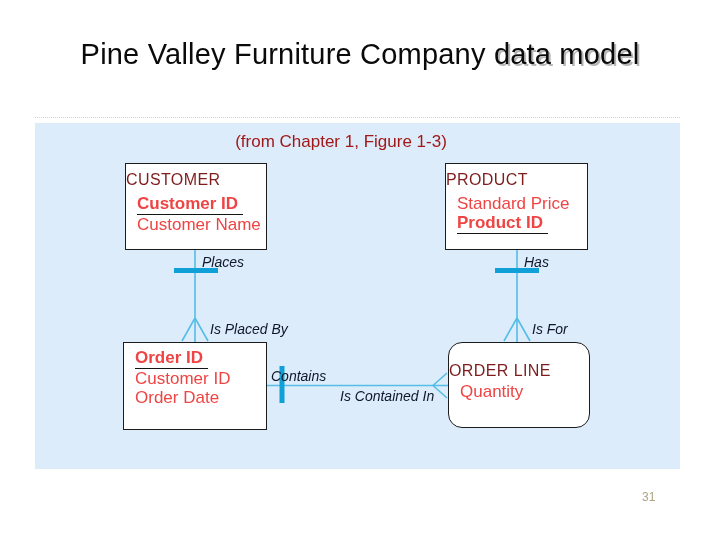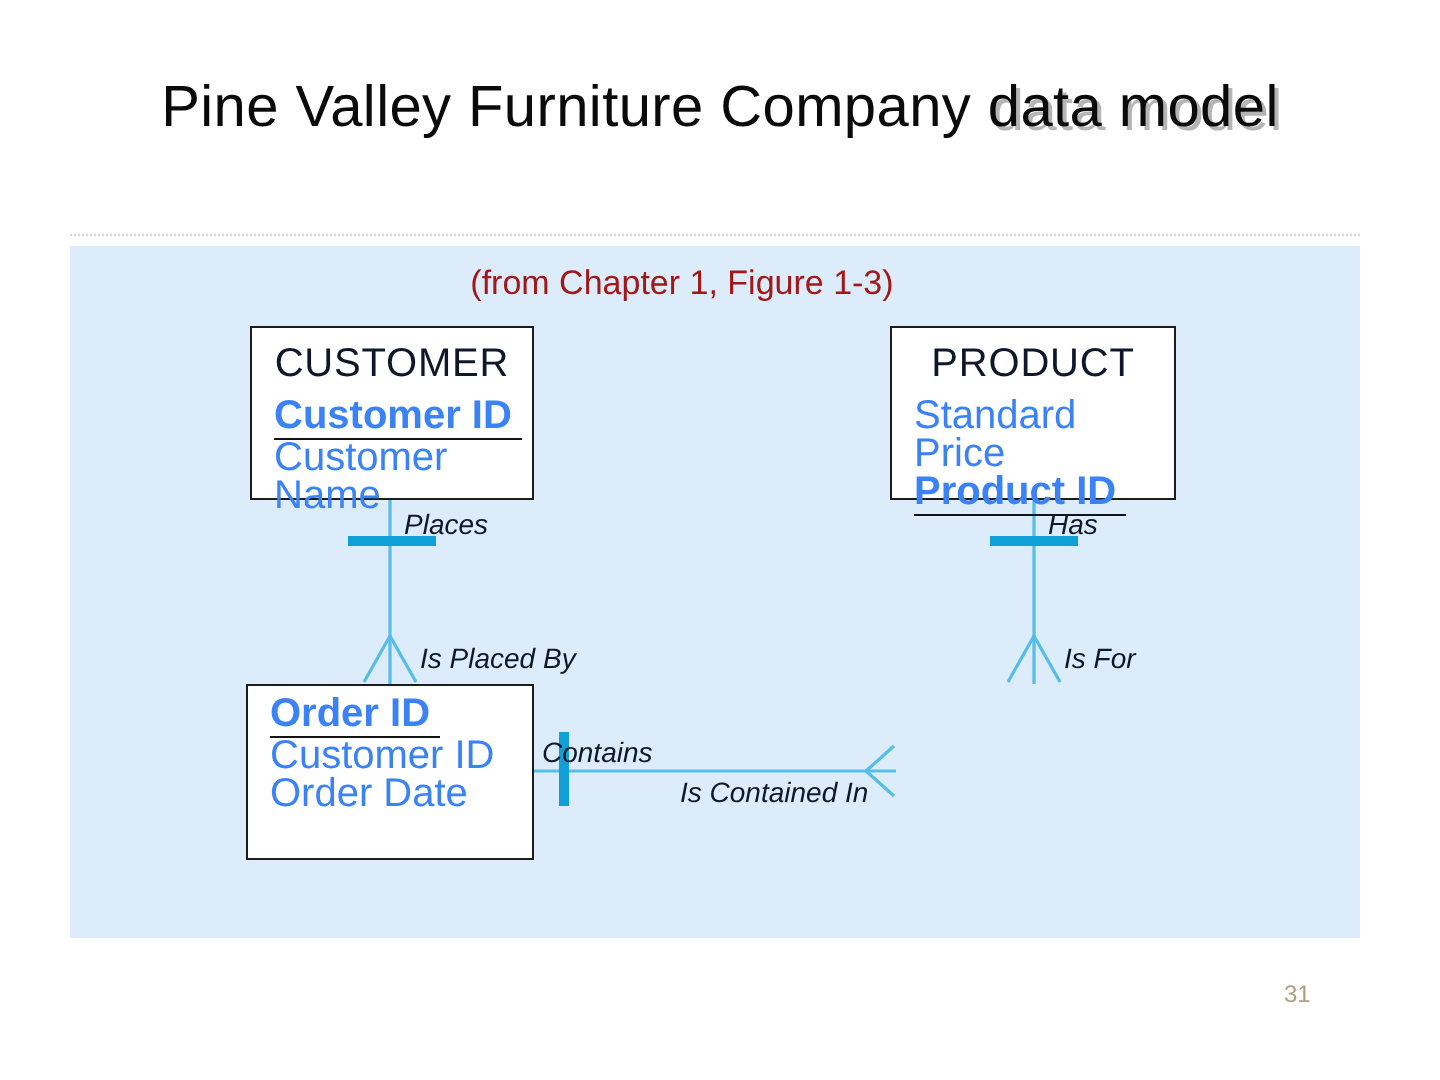--- a/index.html
+++ b/index.html
@@ -36,24 +36,24 @@
 
   .layer { position:absolute; left:0; top:0; width:645px; height:346px; }
 
   
   .entity {
     position:absolute; background:#ffffff;
     border:1.5px solid #1c1c1c; box-sizing:border-box; color:#111;
   }
   .entity.rounded { border-radius:14px; }
   .ename {
-    text-align:center; font-size:20px; margin-top:7px;
-    letter-spacing:0.4px; color:#0f172a;
+    font-size:16px; margin-top:7px;
+    letter-spacing:0.4px; color:#7f1d1d;
   }
-  .attrs { margin:5px 0 0 11px; font-size:20px; line-height:19px; color:#3b82f6; }
+  .attrs { margin:5px 0 0 11px; font-size:17px; line-height:19px; color:#ef4444; }
   .keyattr {
     font-weight:bold; display:inline-block;
     border-bottom:1.5px solid #141414; padding-right:5px; padding-bottom:1px;
   }
 
   
   .rel-label {
     position:absolute; font-style:italic; font-size:14px;
     color:#0f172a; white-space:nowrap;
   }
@@ -127,18 +127,24 @@
     </div>
 
     <div class="entity" style="left:88px; top:219px; width:144px; height:88px;">
       <div class="attrs">
         <div><span class="keyattr">Order ID</span></div>
         <div>Customer ID</div>
         <div>Order Date</div>
       </div>
     </div>
 
+    <div class="entity rounded" style="left:413px; top:219px; width:142px; height:86px;">
+      <div class="ename" style="margin-top:19px;">ORDER LINE</div>
+      <div class="attrs" style="margin-top:2px;">
+        <div>Quantity</div>
+      </div>
+    </div>
 
   </div>
 
   <div class="page-number">31</div>
 
 </div>
 
 </body></html>

